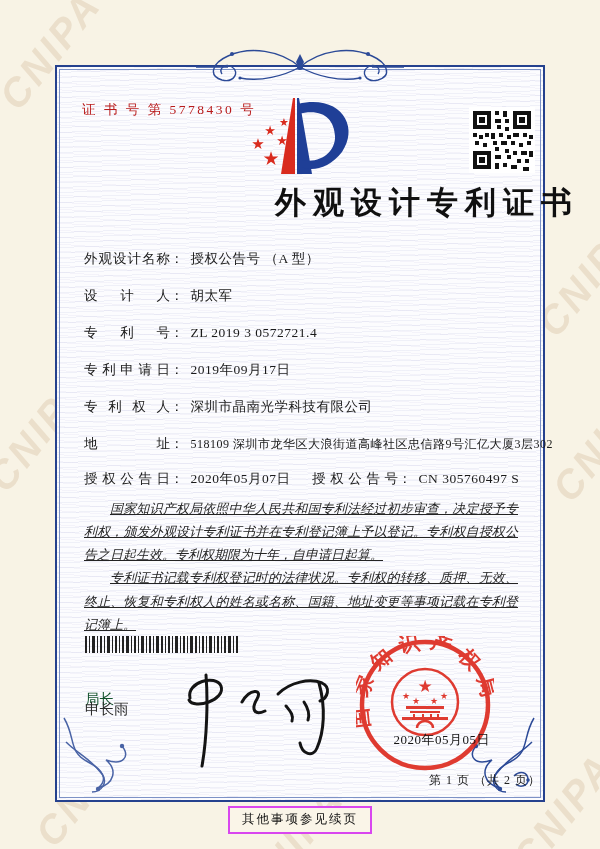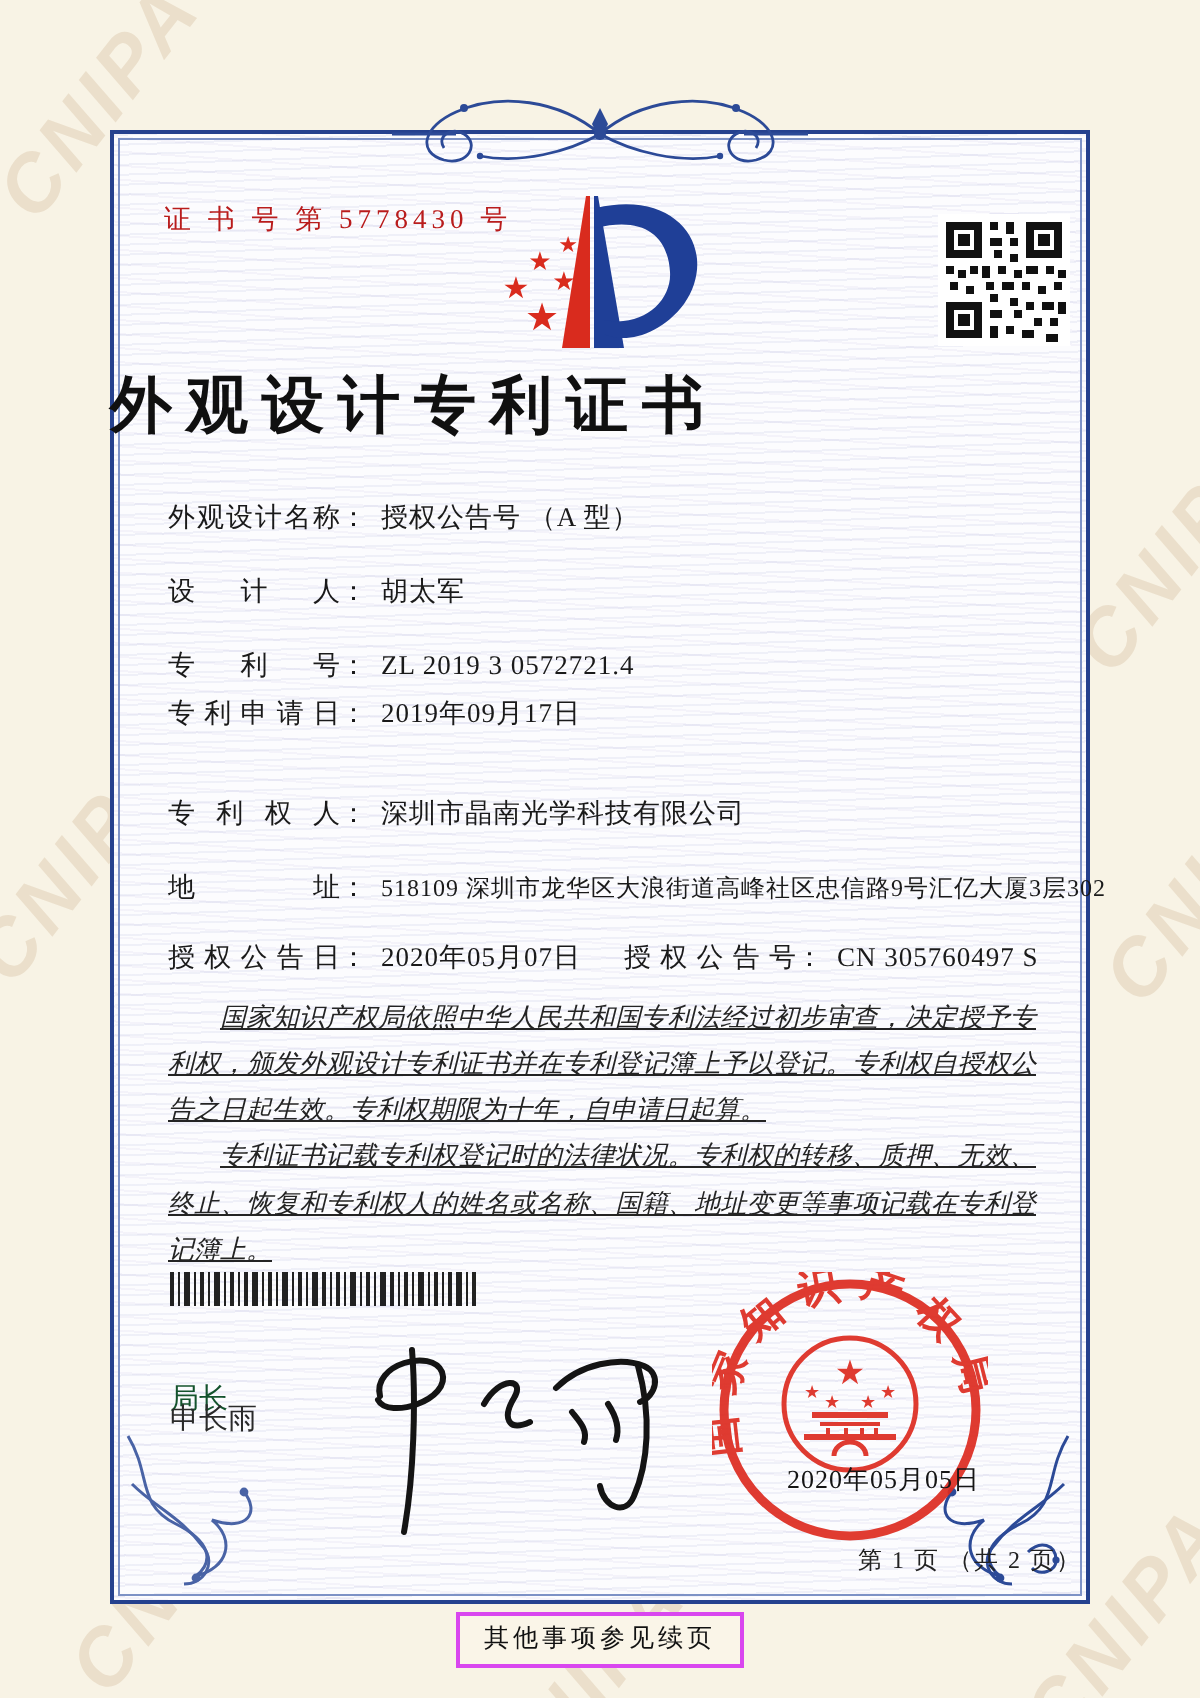--- a/index.html
+++ b/index.html
@@ -13,21 +13,21 @@
   .frame{position:absolute;left:55px;top:65px;width:486px;height:733px;border:2px solid #25418e;z-index:2;
          background:
            repeating-linear-gradient(178deg, rgba(125,135,196,0.10) 0 1px, transparent 1px 5px),
            repeating-linear-gradient(184deg, rgba(140,125,196,0.07) 0 1px, transparent 1px 7px),
            #fcfcfe;}
   .frame-inner{position:absolute;left:2px;top:2px;right:2px;bottom:2px;border:1px solid #7d92c6;}
   .orn{position:absolute;z-index:4;}
   
   .abs{position:absolute;z-index:5;}
   .cert-no{left:82px;top:101px;font-size:13.5px;letter-spacing:2.5px;color:#b91c1c;}
-  .title{left:55px;top:182px;width:524px;text-align:left;font-size:31px;font-weight:bold;
+  .title{left:55px;top:182px;width:524px;text-align:right;font-size:31px;font-weight:bold;
          letter-spacing:7px;color:#101010;}
   .field-row{left:84px;top:0;width:436px;font-size:13.5px;white-space:nowrap;}
   .lbl{display:inline-block;width:86px;text-align:justify;text-align-last:justify;vertical-align:top;}
   .colon{display:inline-block;margin-right:7px;}
   .val{letter-spacing:0.5px;}
   .val-small{font-size:12px;}
   .pair2{position:absolute;left:228px;top:0;}
   .paras{left:84px;top:497px;width:434px;font-size:13px;line-height:1.78;text-align:justify;
          font-style:italic;color:#242424;}
   .paras p{margin:0;text-indent:2em;text-decoration:underline;}
@@ -138,21 +138,21 @@
 
   <div class="abs field-row" style="top:250px">
     <span class="lbl">外观设计名称</span><span class="colon">：</span><span class="val">授权公告号 （A 型）</span>
   </div>
   <div class="abs field-row" style="top:287px">
     <span class="lbl">设计人</span><span class="colon">：</span><span class="val">胡太军</span>
   </div>
   <div class="abs field-row" style="top:324px">
     <span class="lbl">专利号</span><span class="colon">：</span><span class="val">ZL 2019 3 0572721.4</span>
   </div>
-  <div class="abs field-row" style="top:348px">
+  <div class="abs field-row" style="top:361px">
     <span class="lbl">专利申请日</span><span class="colon">：</span><span class="val">2019年09月17日</span>
   </div>
   <div class="abs field-row" style="top:398px">
     <span class="lbl">专利权人</span><span class="colon">：</span><span class="val">深圳市晶南光学科技有限公司</span>
   </div>
   <div class="abs field-row" style="top:435px">
     <span class="lbl">地址</span><span class="colon">：</span><span class="val val-small">518109 深圳市龙华区大浪街道高峰社区忠信路9号汇亿大厦3层302</span>
   </div>
   <div class="abs field-row" style="top:470px">
     <span class="lbl">授权公告日</span><span class="colon">：</span><span class="val">2020年05月07日</span>

